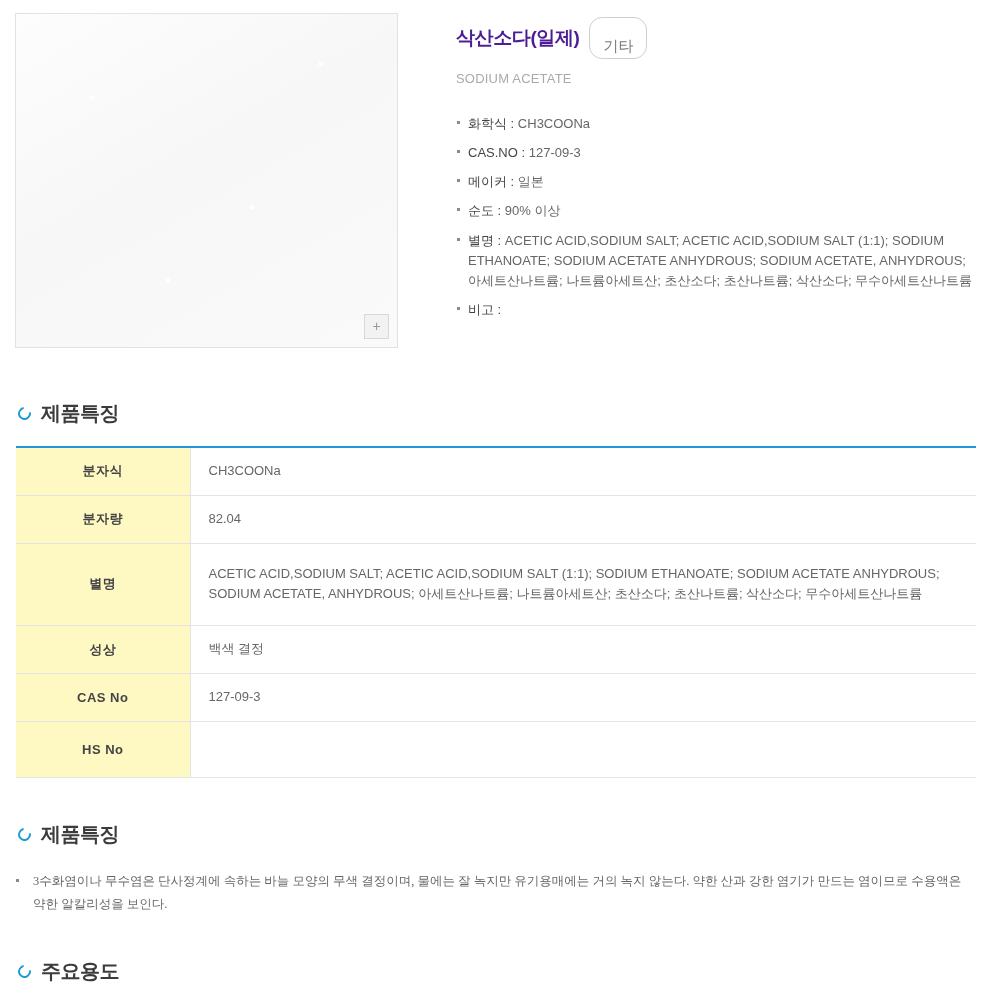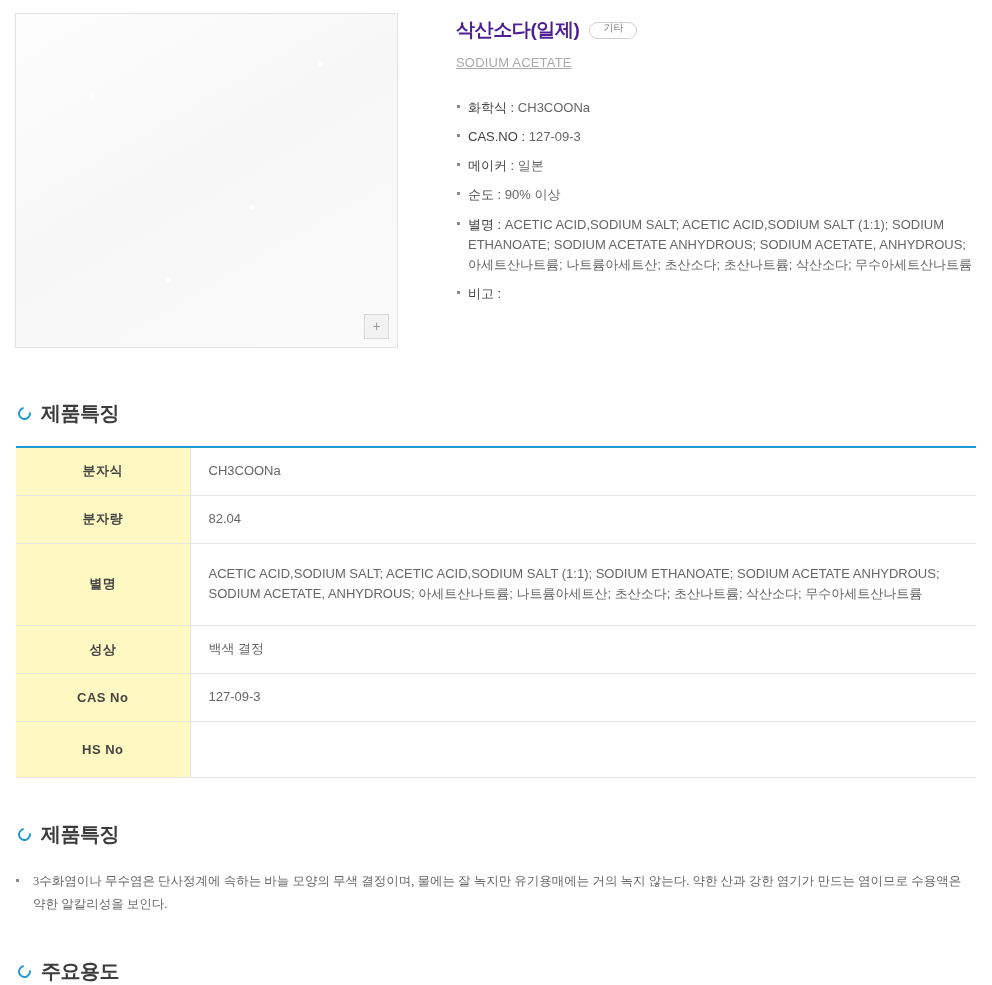--- a/index.html
+++ b/index.html
@@ -63,32 +63,31 @@
   .prod-title {
     font-size: 19px;
     font-weight: bold;
     color: #4c1d95;
     letter-spacing: -0.4px;
   }
   .tag-badge {
     margin-left: 10px;
     border: 1px solid #cfcfcf;
     border-radius: 13px;
-    padding: 0 13px 5px;
-    font-size: 10px;
+    padding: 20px 13px 5px;
+    font-size: 15px;
     color: #777;
     background: #fff;
     line-height: 1;
   }
   .prod-subtitle {
     margin-top: 12px;
     font-size: 13px;
     color: #aaaaaa;
     letter-spacing: 0.2px;
-    text-decoration: underline;
   }
   .spec-list {
     margin: 28px 0 0 0;
     padding: 0;
     list-style: none;
   }
   .spec-list li {
     position: relative;
     padding-left: 12px;
     margin-bottom: 9px;

